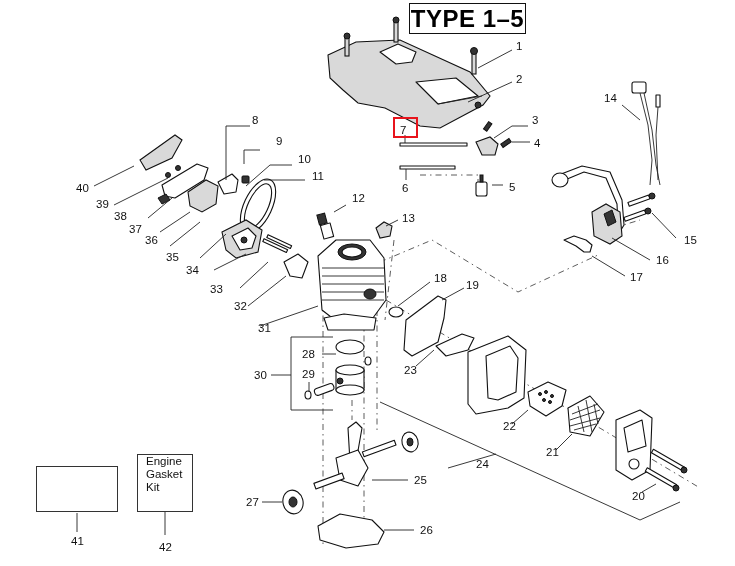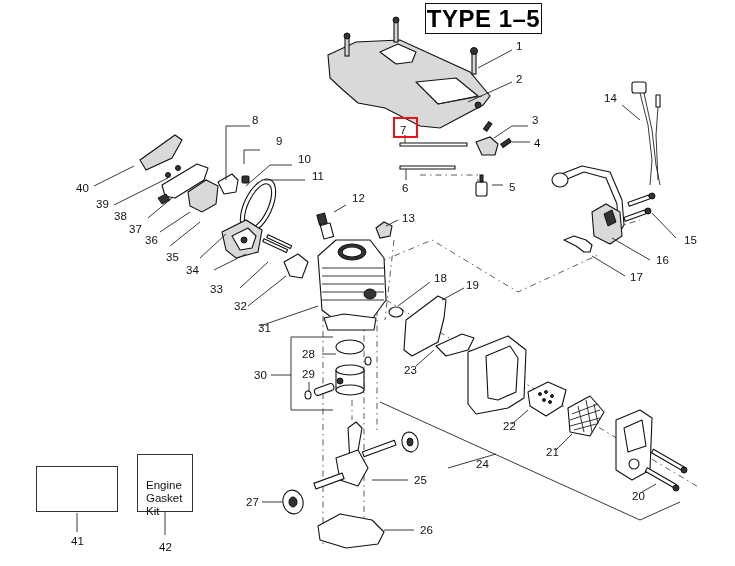--- a/index.html
+++ b/index.html
@@ -8,26 +8,26 @@
   #diagram { position: absolute; left: 0; top: 0; width: 735px; height: 566px; }
   .callout { font-family: "Liberation Sans", sans-serif; font-size: 11.5px; fill: #111; }
   .leader { stroke: #222; stroke-width: 0.9; fill: none; }
   .part { stroke: #111; stroke-width: 1.1; fill: #ffffff; stroke-linejoin: round; }
   .partdark { stroke: #111; stroke-width: 1; fill: #333; }
   .partgray { stroke: #111; stroke-width: 1.1; fill: #d9d9d9; }
   .axis { stroke: #333; stroke-width: 0.8; stroke-dasharray: 6 4 1.5 4; fill: none; }
   .bracket { stroke: #222; stroke-width: 0.9; fill: none; }
   .title-box { position: absolute; left: 409px; top: 3px; width: 117px; height: 31px;
                border: 1.5px solid #111; box-sizing: border-box; background: #fff;
-               display: flex; align-items: center; justify-content: center; margin-left: 16px; }
+               display: flex; align-items: center; justify-content: center; }
   .title-text { font-family: "Liberation Sans", sans-serif; font-weight: bold; font-size: 24px;
                 color: #000; letter-spacing: 0.5px; }
   .kit-box { position: absolute; left: 137px; top: 454px; width: 56px; height: 58px;
              border: 1.2px solid #333; box-sizing: border-box; background: #fff;
-             font-size: 11.5px; line-height: 13px; padding: 24px 0 0 8px; color: #111; }
+             font-size: 11.5px; line-height: 13px; padding: 0 0 0 8px; color: #111; }
   .kit-box span { display: block; }
   .tool-box { position: absolute; left: 36px; top: 466px; width: 82px; height: 46px;
               border: 1.2px solid #333; box-sizing: border-box; background: #fff; }
   .highlight { position: absolute; left: 393px; top: 117px; width: 25px; height: 21px;
                border: 2px solid #e8141c; box-sizing: border-box; }
 </style>
 </head>
 <body>
 
 <svg id="diagram" viewBox="0 0 735 566" xmlns="http://www.w3.org/2000/svg">

